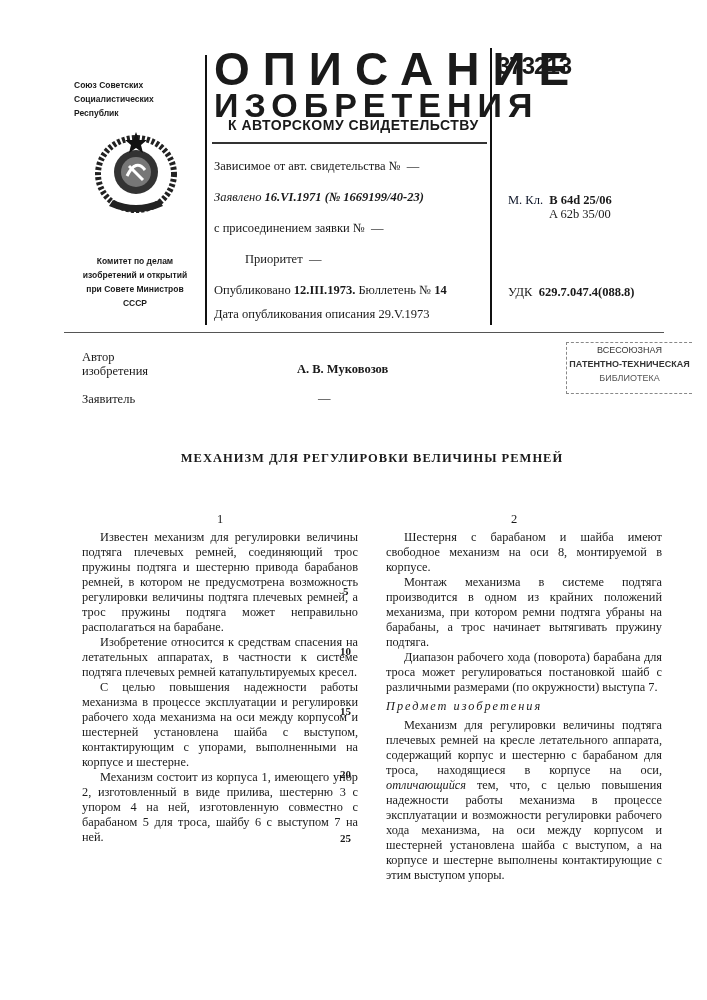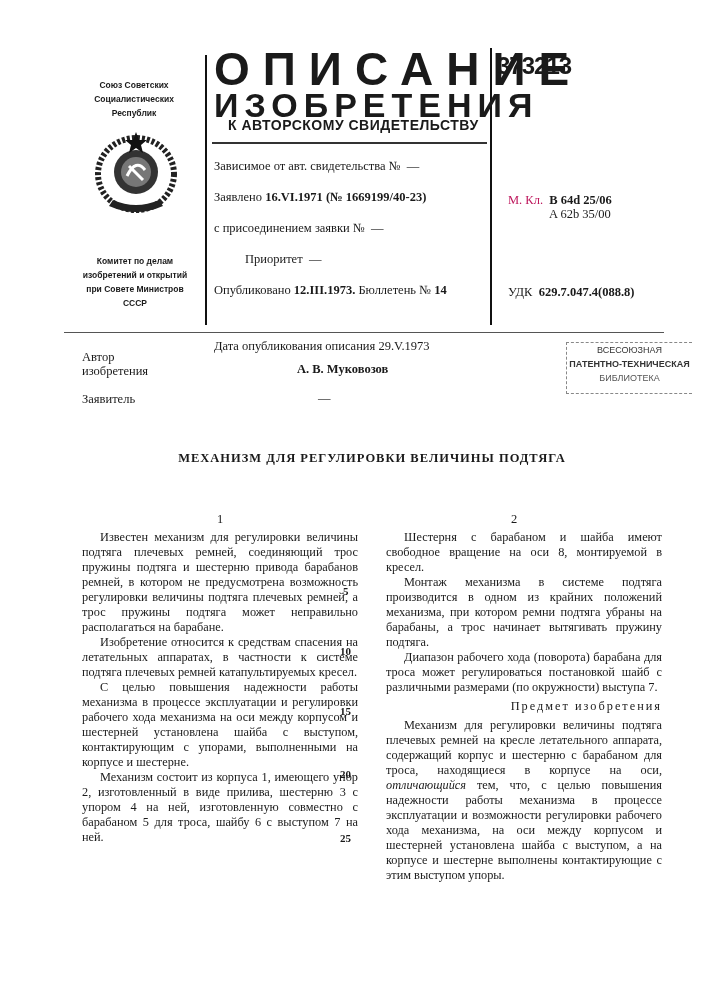--- a/index.html
+++ b/index.html
@@ -1,38 +1,38 @@
 <!DOCTYPE html>
 <html><head>
 <meta charset="utf-8">
 <style>
   html, body { margin: 0; padding: 0; background: #ffffff; }
   body { width: 707px; height: 1000px; position: relative; overflow: hidden;
          font-family: "Liberation Serif", "DejaVu Serif", serif; color: #1a1a1a; }
   .abs { position: absolute; }
   .sans { font-family: "Liberation Sans", "DejaVu Sans", sans-serif; }
-  .left-header { left: 74px; top: 78px; width: 120px; text-align: center; font-size: 8.5px; font-weight: bold; line-height: 14px; }
+  .left-header { left: 74px; top: 78px; width: 120px; font-size: 8.5px; font-weight: bold; line-height: 14px; }
   .committee { left: 66px; top: 254px; width: 138px; text-align: center; font-size: 8.5px; font-weight: bold; line-height: 14px; }
   .vline { position: absolute; background: #111; width: 2px; }
   .hline { position: absolute; background: #333; height: 2px; }
   .title1 { left: 214px; top: 52px; font-size: 46px; font-weight: bold; letter-spacing: 13px; line-height: 34px; }
   .title2 { left: 214px; top: 88px; font-size: 34px; font-weight: bold; letter-spacing: 6px; line-height: 34px; }
   .title3 { left: 228px; top: 117px; font-size: 14px; font-weight: bold; letter-spacing: 0.5px; }
   .patnum { left: 497px; top: 52px; font-size: 24px; font-weight: bold; letter-spacing: -1px; }
   .meta { left: 214px; font-size: 12.5px; line-height: 16px; }
   .meta b { font-weight: bold; }
   .right-meta { left: 508px; font-size: 12.5px; line-height: 14px; }
   .author-lbl { left: 82px; top: 350px; font-size: 12.5px; line-height: 14px; }
   .stamp { left: 566px; top: 342px; width: 125px; height: 50px; border: 1px dashed #888; border-right: none; font-size: 9px; color: #555; text-align: center; line-height: 14px; }
   .doc-title { left: 100px; top: 450px; width: 544px; text-align: center; font-size: 12.5px; font-weight: bold; letter-spacing: 1px; line-height: 16px; }
   .col { font-size: 12.3px; line-height: 15px; text-align: justify; width: 276px; }
   .col p { margin: 0; text-indent: 18px; }
   .colnum { font-size: 12.5px; text-align: center; width: 276px; }
   .linenum { font-size: 11px; font-weight: bold; left: 343px; }
-  .subhead { text-align: right; letter-spacing: 2px; margin: 4px 0 !important; text-indent: 0 !important; }
+  .subhead { text-align: left; letter-spacing: 2px; margin: 4px 0 !important; text-indent: 0 !important; font-style: italic; }
   i { font-style: italic; }
 </style>
 </head>
 <body>
 
 <div class="abs left-header sans">
   <div>Союз Советских</div>
   <div>Социалистических</div>
   <div>Республик</div>
 </div>
@@ -62,45 +62,45 @@
 <div class="abs title1 sans">ОПИСАНИЕ</div>
 <div class="abs title2 sans">ИЗОБРЕТЕНИЯ</div>
 <div class="abs title3 sans">К АВТОРСКОМУ СВИДЕТЕЛЬСТВУ</div>
 <div class="hline" style="left:212px; top:142px; width:275px;"></div>
 <div class="abs patnum sans">373213</div>
 
 <div class="abs meta" style="top:158px;">
   <span>Зависимое от авт. свидетельства №</span>&nbsp;
   <span>—</span>
 </div>
-<div class="abs meta" style="top:189px;">
+<div class="abs meta" style="top:189px;font-style:italic;">
   <span>Заявлено</span>
   <b>16.VI.1971 (№ 1669199/40-23)</b>
 </div>
 <div class="abs meta" style="top:220px;">
   <span>с присоединением заявки №</span>&nbsp;
   <span>—</span>
 </div>
 <div class="abs meta" style="top:251px;margin-left:31px;">
   <span>Приоритет</span>&nbsp;
   <span>—</span>
 </div>
 <div class="abs meta" style="top:282px;">
   <span>Опубликовано</span>
   <b>12.III.1973.</b>
   <span>Бюллетень №</span>
   <b>14</b>
 </div>
-<div class="abs meta" style="top:306px;margin-top:32px;">
+<div class="abs meta" style="top:306px;">
   <span>Дата опубликования описания</span>
   <span>29.V.1973</span>
 </div>
 
 <div class="abs right-meta" style="top:193px;">
-  <span style="color:#be185d;">М. Кл.</span>&nbsp;
+  <span style="color:#0f172a;">М. Кл.</span>&nbsp;
   <b>B 64d 25/06</b>
 </div>
 <div class="abs right-meta" style="top:207px; left:549px;">
   <span>A 62b 35/00</span>
 </div>
 <div class="abs right-meta" style="top:285px;">
   <span>УДК</span>&nbsp;
   <b>629.7.047.4(088.8)</b>
 </div>
 
@@ -114,37 +114,37 @@
 <div class="abs author-lbl" style="top:392px;">Заявитель</div>
 <div class="abs" style="left:318px; top:391px; font-size:12.5px;">—</div>
 
 <div class="abs stamp sans">
   <div style="font-weight:normal; color:#333;">ВСЕСОЮЗНАЯ</div>
   <div style="font-weight:bold; color:#333;">ПАТЕНТНО-ТЕХНИЧЕСКАЯ</div>
   <div>БИБЛИОТЕКА</div>
 </div>
 
 <div class="abs doc-title">
-  <div>МЕХАНИЗМ ДЛЯ РЕГУЛИРОВКИ ВЕЛИЧИНЫ ПОДТЯГА</div>
+  <div>МЕХАНИЗМ ДЛЯ РЕГУЛИРОВКИ ВЕЛИЧИНЫ РЕМНЕЙ</div>
 </div>
 
 <div class="abs colnum" style="left:82px; top:512px;">1</div>
 <div class="abs col" style="left:82px; top:530px;">
   <p>Известен механизм для регулировки величины подтяга плечевых ремней, соединяющий трос пружины подтяга и шестерню привода барабанов ремней, в котором не предусмотрена возможность регулировки величины подтяга плечевых ремней, а трос пружины подтяга может неправильно располагаться на барабане.</p>
   <p>Изобретение относится к средствам спасения на летательных аппаратах, в частности к системе подтяга плечевых ремней катапультируемых кресел.</p>
   <p>С целью повышения надежности работы механизма в процессе эксплуатации и регулировки рабочего хода механизма на оси между корпусом и шестерней установлена шайба с выступом, контактирующим с упорами, выполненными на корпусе и шестерне.</p>
   <p>Механизм состоит из корпуса 1, имеющего упор 2, изготовленный в виде прилива, шестерню 3 с упором 4 на ней, изготовленную совместно с барабаном 5 для троса, шайбу 6 с выступом 7 на ней.</p>
 </div>
 
 <div class="abs linenum" style="top:585px;">5</div>
 <div class="abs linenum" style="top:645px; left:340px;">10</div>
 <div class="abs linenum" style="top:705px; left:340px;">15</div>
 <div class="abs linenum" style="top:768px; left:340px;">20</div>
 <div class="abs linenum" style="top:832px; left:340px;">25</div>
 
 <div class="abs colnum" style="left:376px; top:512px;">2</div>
 <div class="abs col" style="left:386px; top:530px;">
-  <p>Шестерня с барабаном и шайба имеют свободное вращение на оси 8, монтируемой в кресел.</p>
+  <p>Шестерня с барабаном и шайба имеют свободное механизм на оси 8, монтируемой в корпусе.</p>
   <p>Монтаж механизма в системе подтяга производится в одном из крайних положений механизма, при котором ремни подтяга убраны на барабаны, а трос начинает вытягивать пружину подтяга.</p>
   <p>Диапазон рабочего хода (поворота) барабана для троса может регулироваться постановкой шайб с различными размерами (по окружности) выступа 7.</p>
   <p class="subhead">Предмет изобретения</p>
   <p><span>Механизм для регулировки величины подтяга плечевых ремней на кресле летательного аппарата, содержащий корпус и шестерню с барабаном для троса, находящиеся в корпусе на оси,</span> <i>отличающийся</i> <span>тем, что, с целью повышения надежности работы механизма в процессе эксплуатации и возможности регулировки рабочего хода механизма, на оси между корпусом и шестерней установлена шайба с выступом, а на корпусе и шестерне выполнены контактирующие с этим выступом упоры.</span></p>
 </div>
 
 </body></html>

